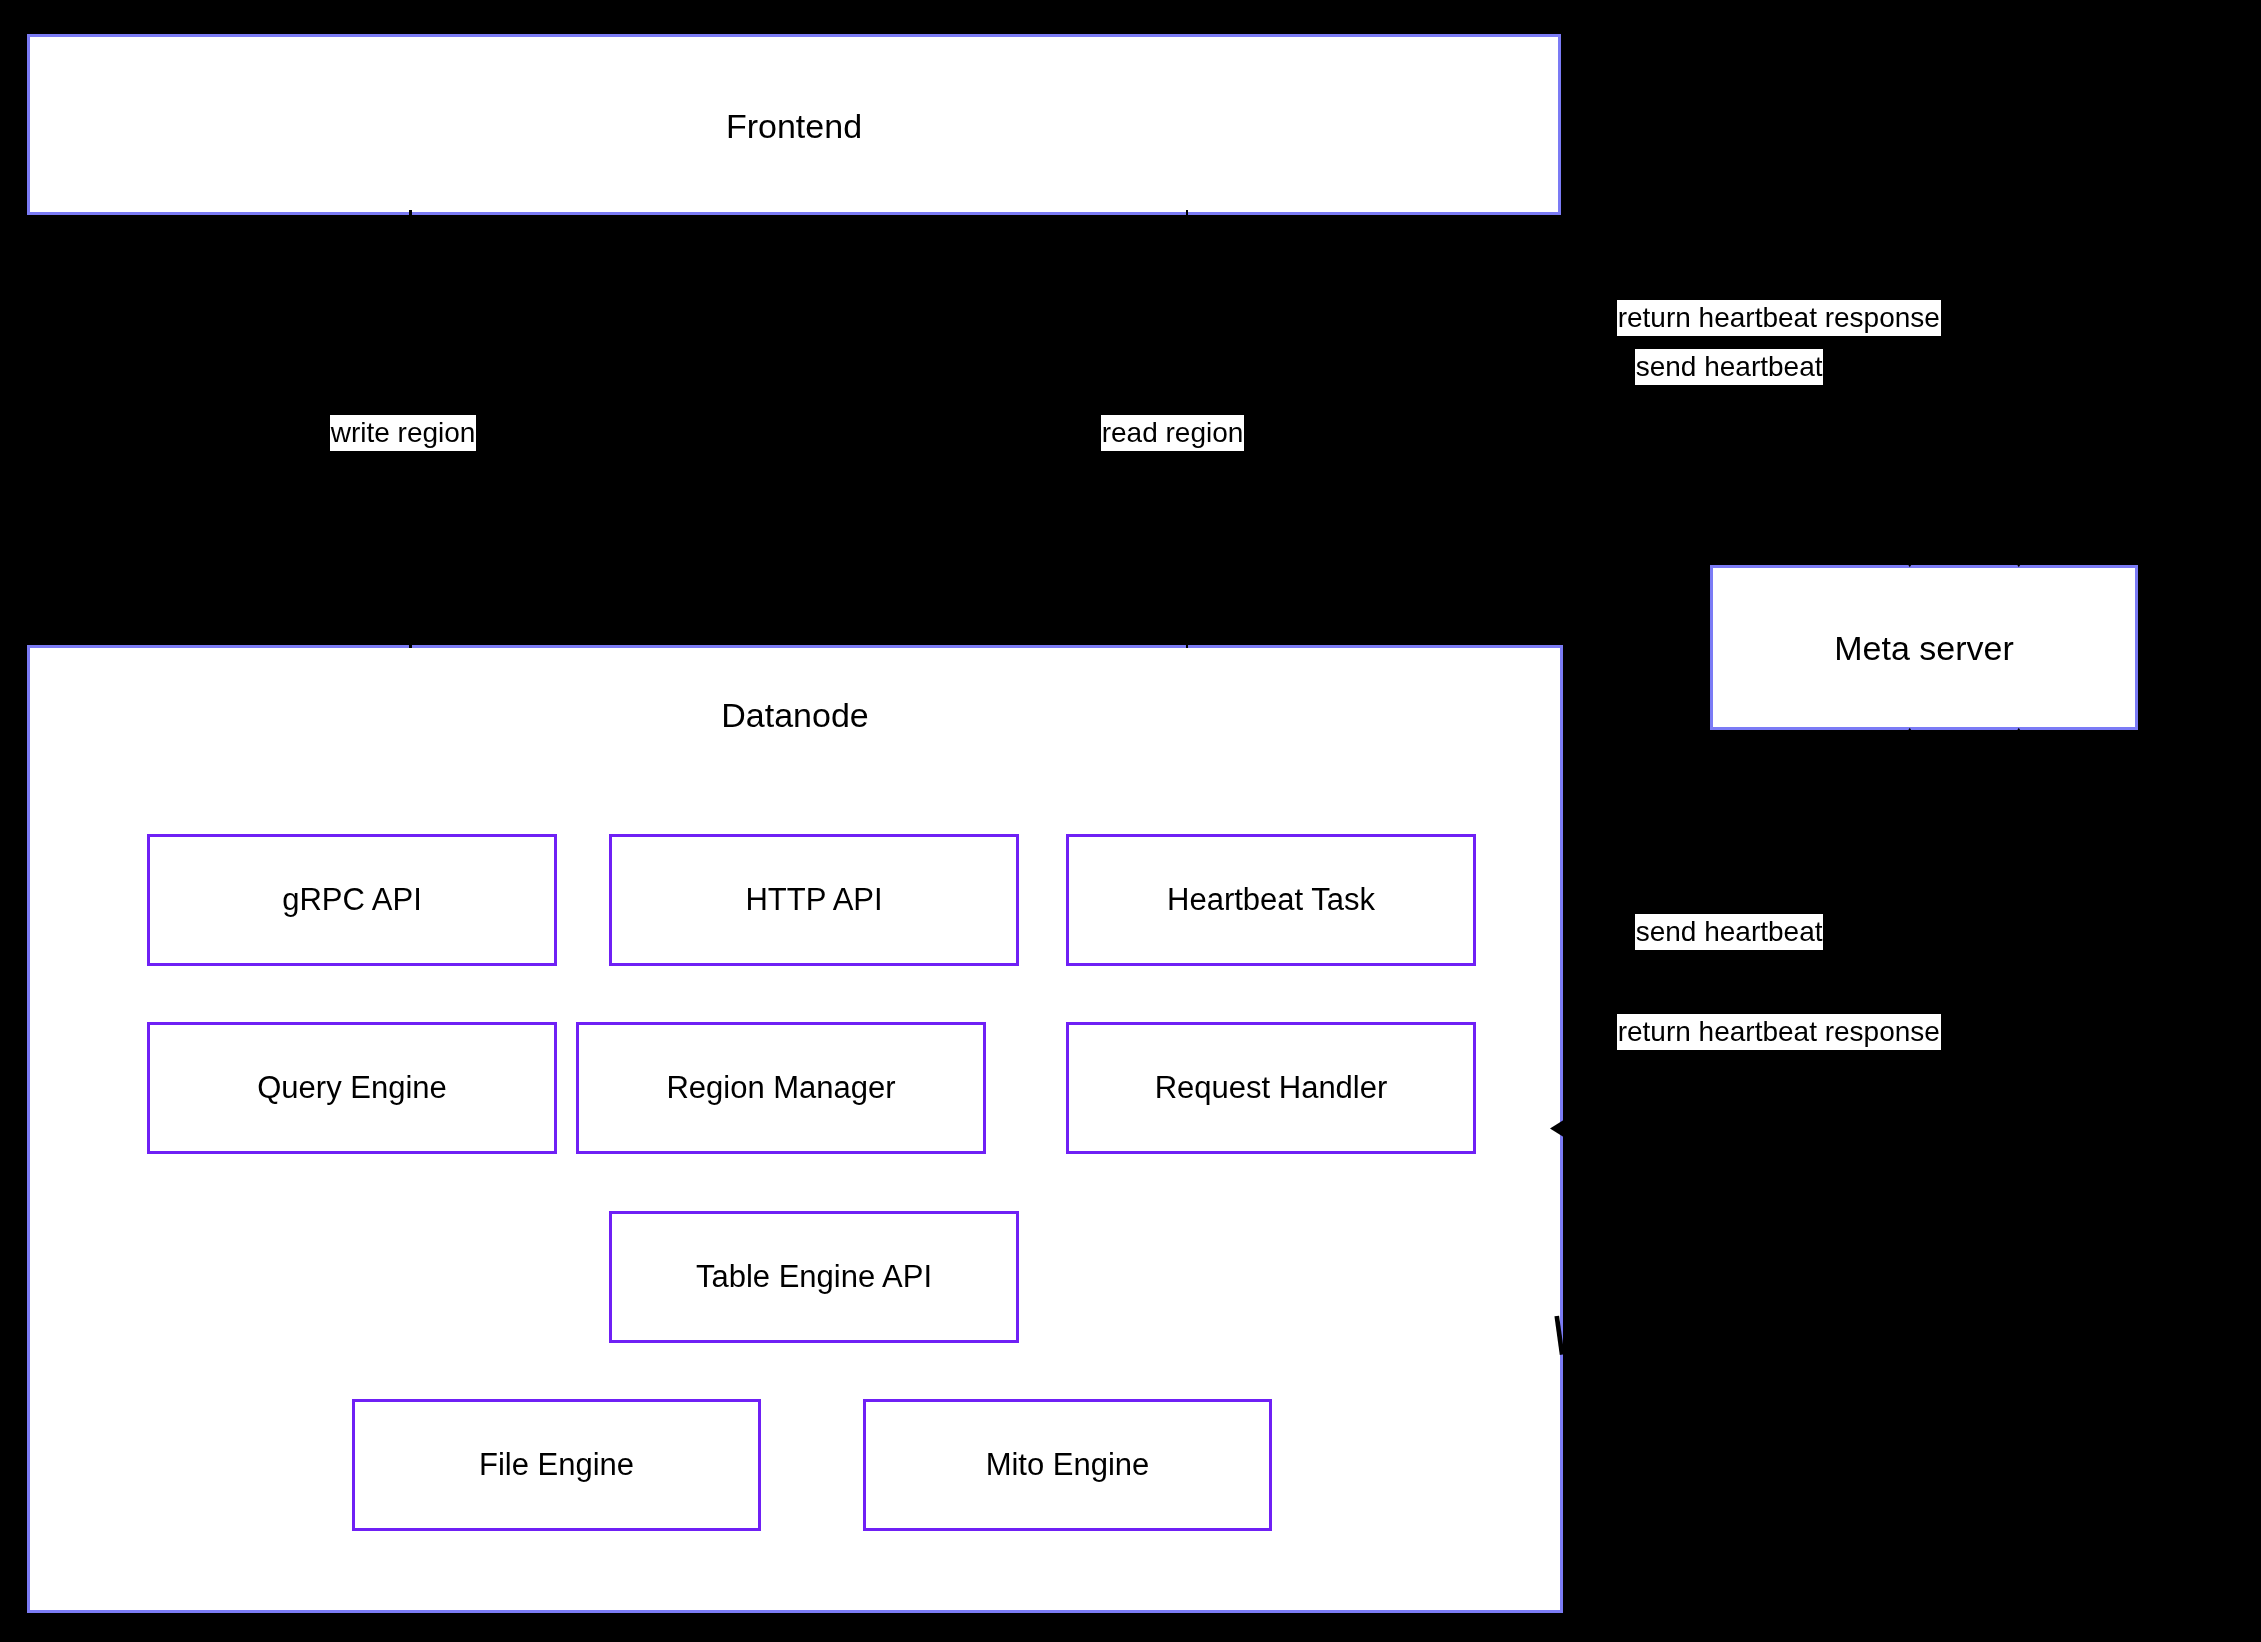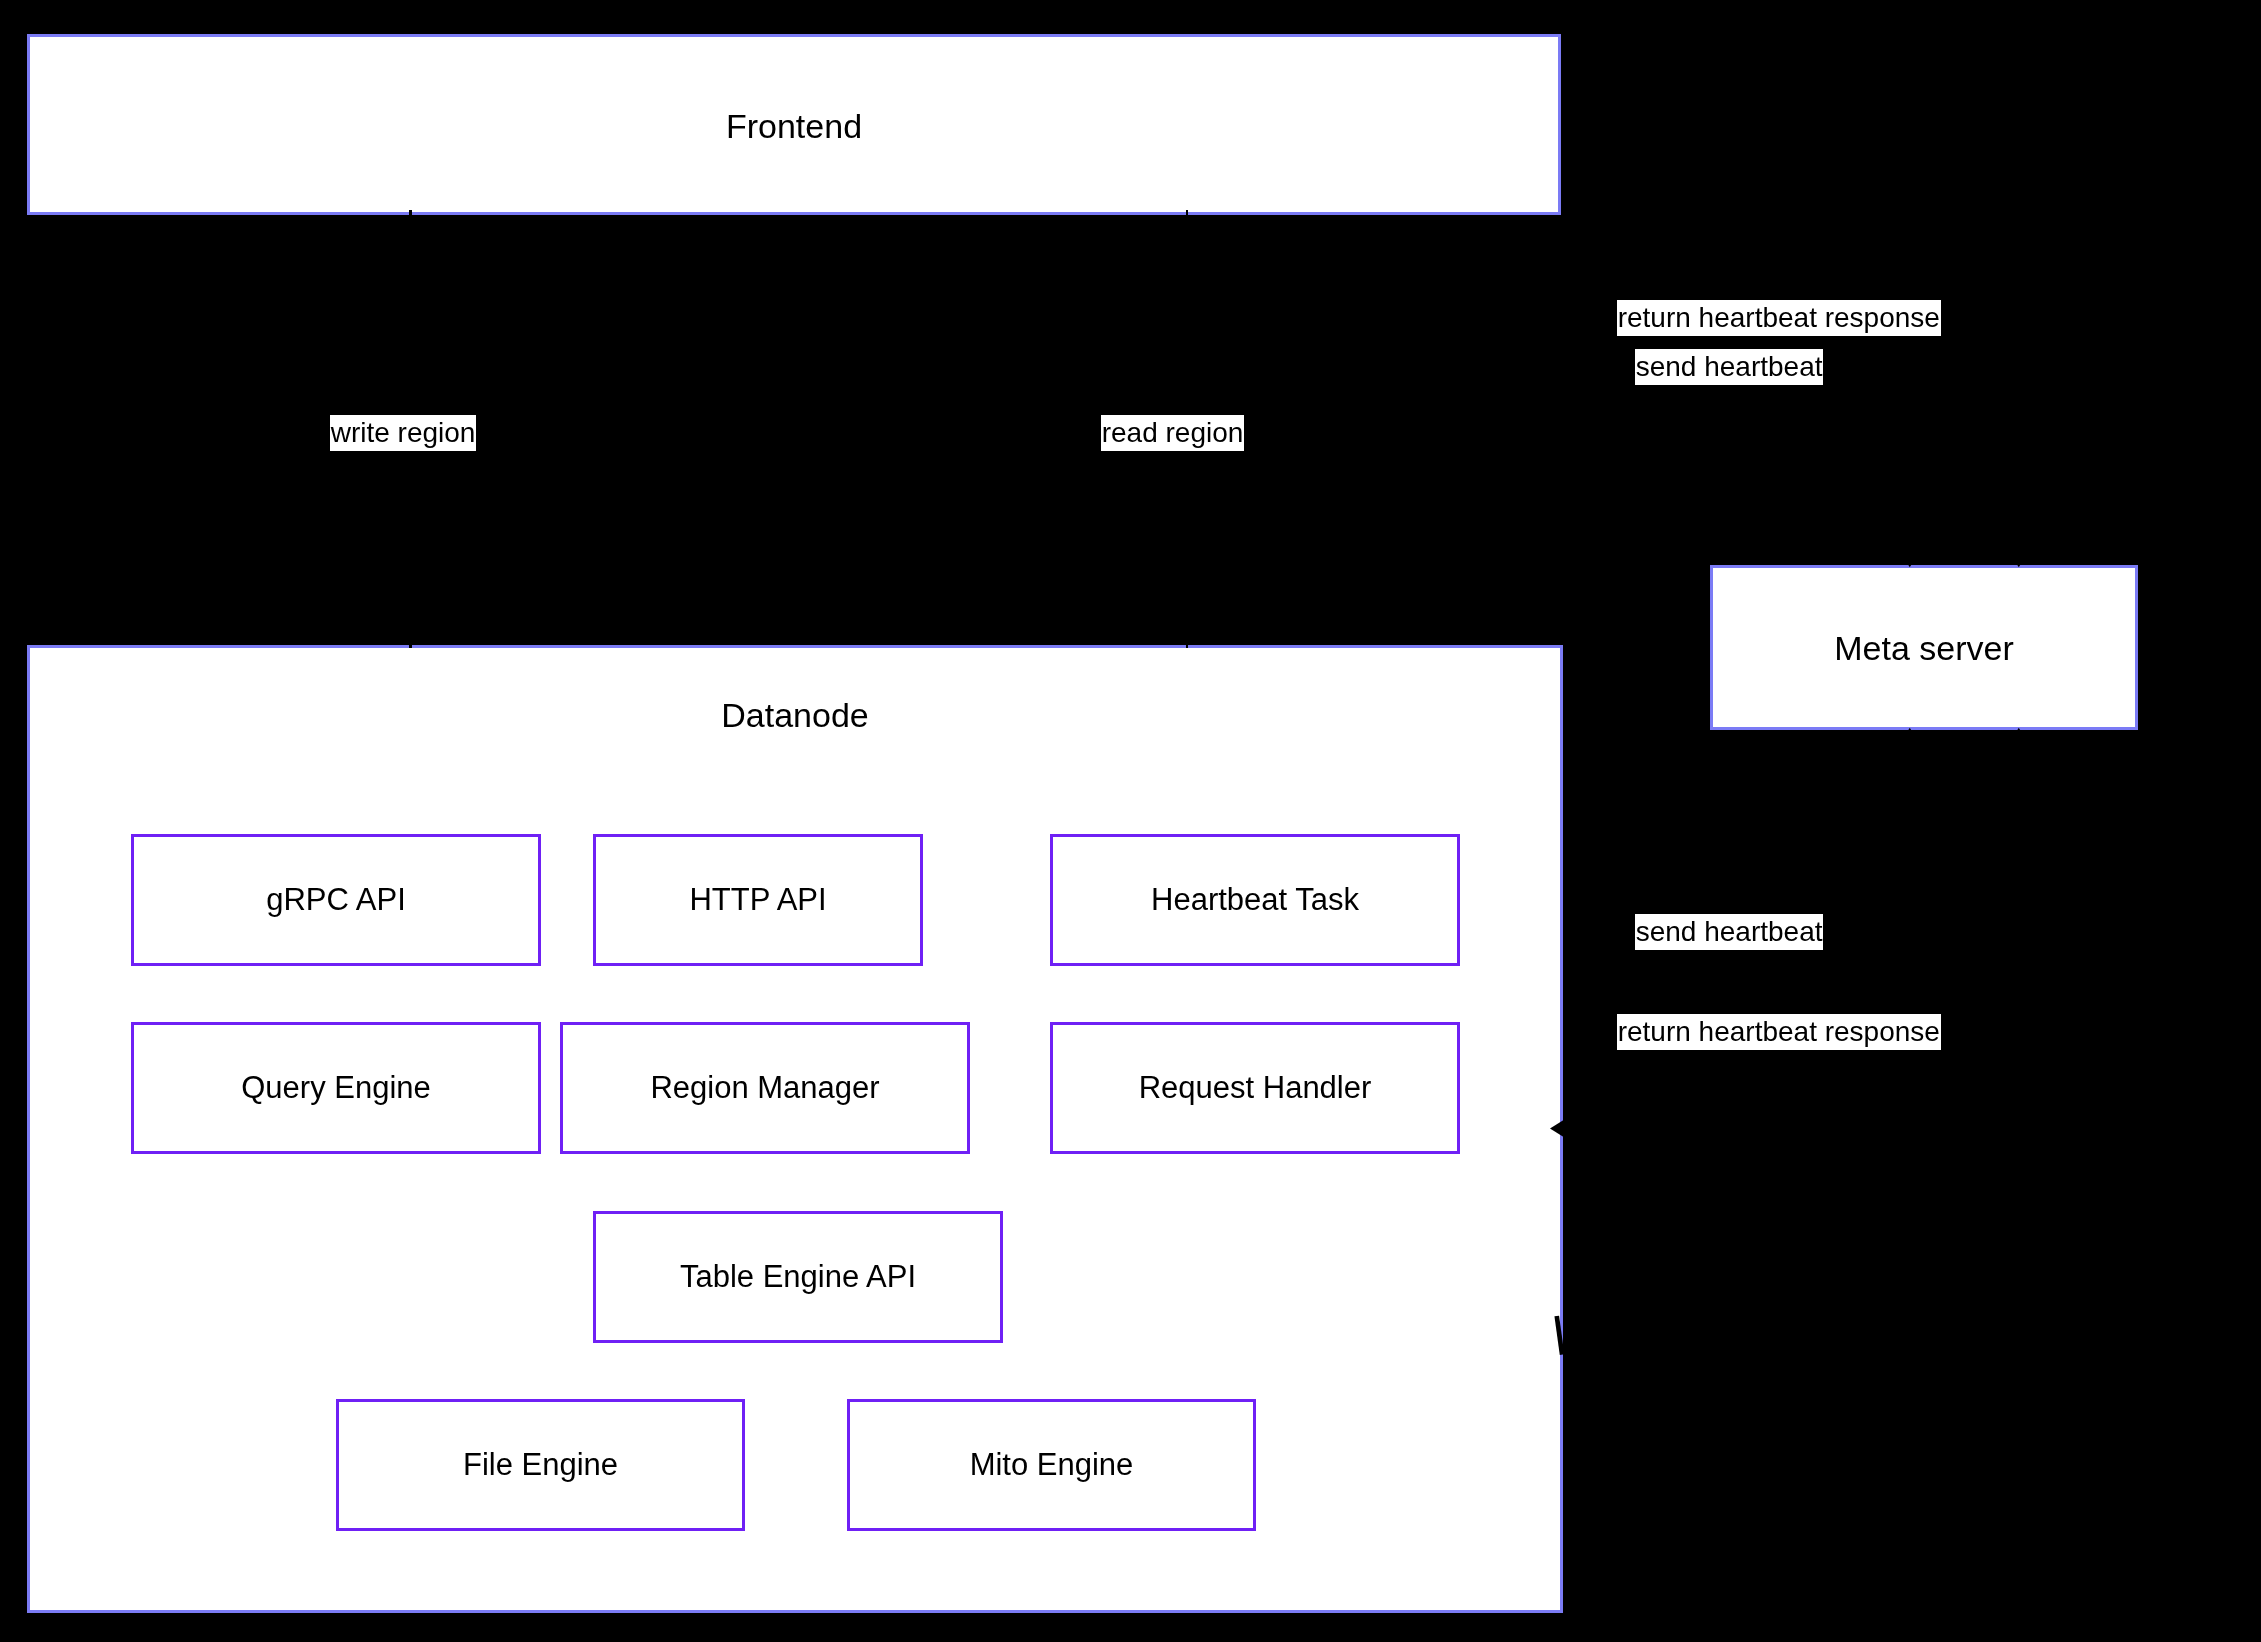--- a/index.html
+++ b/index.html
@@ -34,20 +34,21 @@
     white-space: nowrap;
   }
   .subnode {
     position: absolute;
     background: #ffffff;
     border: 3.4px solid #6f20f5;
     box-sizing: border-box;
     display: flex;
     align-items: center;
     justify-content: center;
+    margin-left: 16px;
   }
   .subnode-label {
     color: #000000;
     font-size: 31px;
     line-height: 1.1;
     white-space: nowrap;
     text-align: center;
   }
   .edge-label {
     position: absolute;
@@ -83,21 +84,21 @@
   </div>
 
   <div class="node" style="left:27px; top:645px; width:1536px; height:968px;">
     <div class="node-title" style="top:49px;">Datanode</div>
   </div>
 
   <div class="subnode" style="left:131px; top:834px; width:410px; height:132px;">
     <span class="subnode-label">gRPC API</span>
   </div>
 
-  <div class="subnode" style="left:593px; top:834px; width:330px; height:132px;">
+  <div class="subnode" style="left:593px; top:834px; width:410px; height:132px;">
     <span class="subnode-label">HTTP API</span>
   </div>
 
   <div class="subnode" style="left:1050px; top:834px; width:410px; height:132px;">
     <span class="subnode-label">Heartbeat Task</span>
   </div>
 
   <div class="subnode" style="left:131px; top:1022px; width:410px; height:132px;">
     <span class="subnode-label">Query Engine</span>
   </div>

